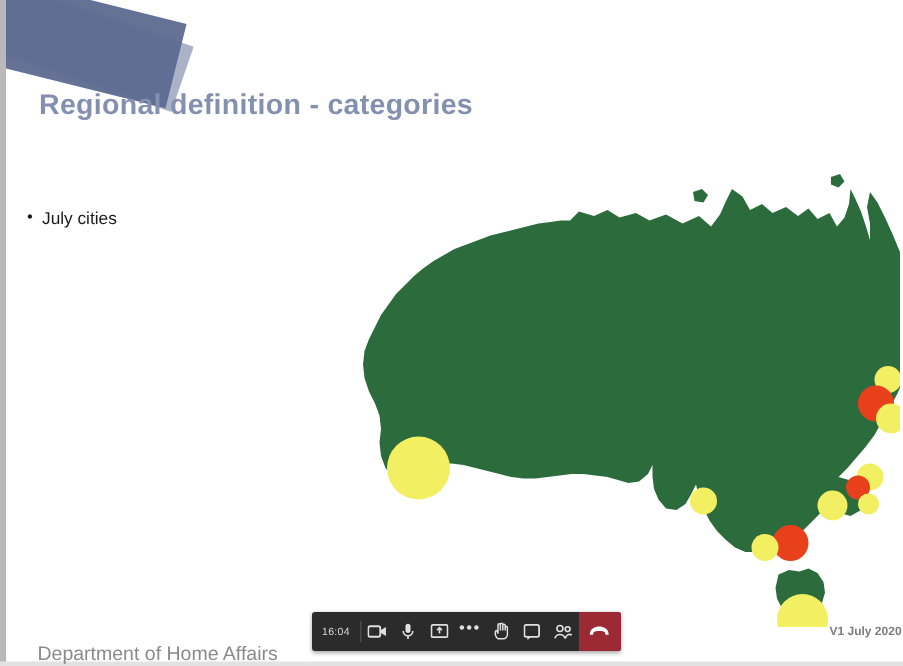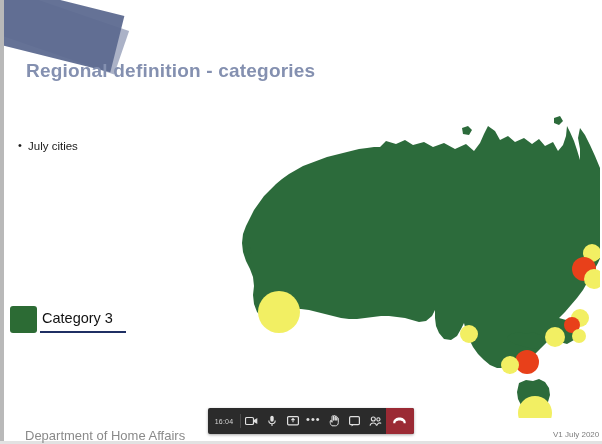--- a/index.html
+++ b/index.html
@@ -143,24 +143,25 @@
     position: absolute;
     left: 25px;
     top: 428px;
     font-size: 13px;
     color: #8a8a8a;
     white-space: nowrap;
   }
   .footer-right {
     position: absolute;
     left: 553px;
-    top: 430px;
+    top: 416px;
     font-size: 8px;
     color: #7d7d7d;
     white-space: nowrap;
+    font-weight: bold;
   }
 
   
   .callbar {
     position: absolute;
     left: 208px;
     top: 408px;
     width: 206px;
     height: 26px;
     background: #2b2b2b;
@@ -221,25 +222,20 @@
   <div class="slide-title">Regional definition - categories</div>
 
   <div class="legend-block legend-c1">
     <ul class="legend-desc">
       <li>July cities</li>
     </ul>
   </div>
 
 
   <div class="legend-block legend-c3">
-    <div class="legend-head">
-      <div class="swatch" style="background:#2c6b34"></div>
-      <div class="legend-label">Category 3</div>
-      <div class="legend-underline"></div>
-    </div>
   </div>
 
   <div class="map-wrap">
     <svg width="376" height="306" viewBox="210 110 376 306" xmlns="http://www.w3.org/2000/svg">
       <g>
         <path fill="#2c6b3b" d="
           M 366 145
           L 372 139 L 382 142 L 391 138 L 399 143 L 410 140 L 419 145
           L 430 141 L 441 147 L 452 142 L 460 149 L 466 141 L 470 132
           L 474 124 L 481 129 L 486 138 L 494 134 L 501 140 L 510 136

